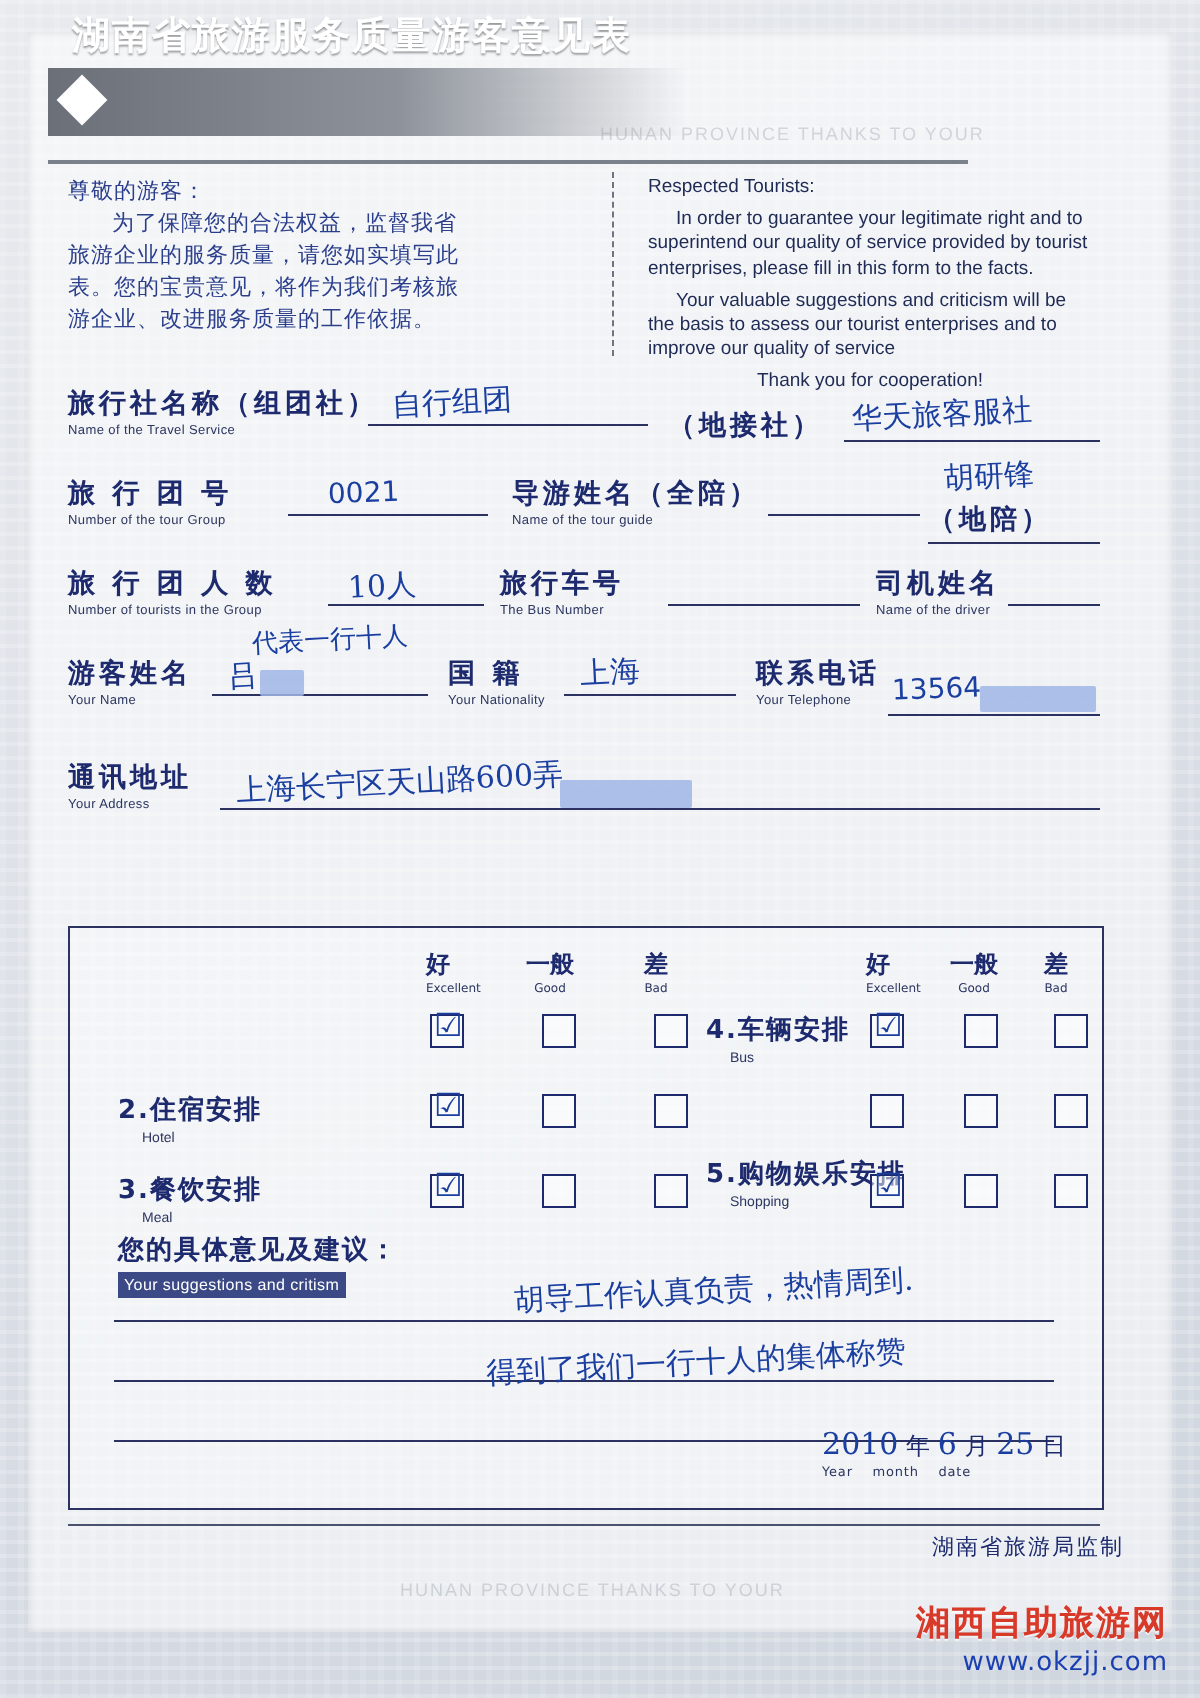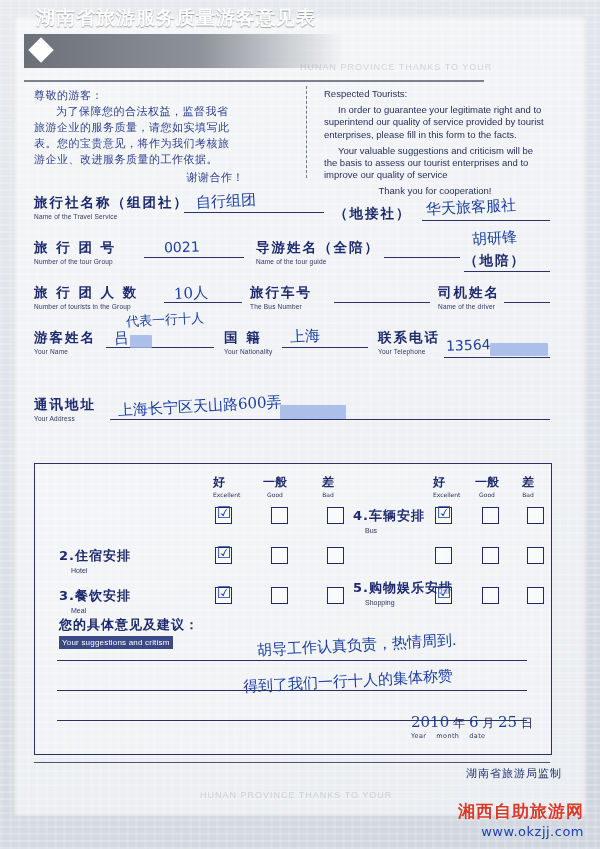--- a/index.html
+++ b/index.html
@@ -176,21 +176,20 @@
   <div class="hdr-t">湖南省旅游服务质量游客意见表</div>
   <div class="hdr-rule"></div>
 
   <div class="intro">
     <div class="intro-cn">
       <span>尊敬的游客：</span><br>
       <span class="ind">为了保障您的合法权益，监督我省</span><br>
       <span>旅游企业的服务质量，请您如实填写此</span><br>
       <span>表。您的宝贵意见，将作为我们考核旅</span><br>
       <span>游企业、改进服务质量的工作依据。</span>
-      <span class="sign">谢谢合作！</span>
     </div>
     <div class="vdiv"></div>
     <div class="intro-en">
       <p>Respected Tourists:</p>
       <p class="ind">In order to guarantee your legitimate right and to superintend our quality of service provided by tourist enterprises, please fill in this form to the facts.</p>
       <p class="ind">Your valuable suggestions and criticism will be the basis to assess our tourist enterprises and to improve our quality of service</p>
       <p class="thx">Thank you for cooperation!</p>
     </div>
   </div>
 
@@ -271,21 +270,21 @@
 
       <div class="lbl" style="left:344px;top:3px;">
         <span class="cn">联系电话</span>
         <span class="en">Your  Telephone</span>
       </div>
       <div class="uline" style="left:410px;top:32px;width:106px;"></div>
       <div class="hand num" style="left:412px;top:12px;">13564</div>
       <div class="redact" style="left:456px;top:18px;width:58px;height:13px;"></div>
     </div>
 
-    <div class="frow" style="height:48px;margin-top:15px;">
+    <div class="frow" style="height:48px;">
       <div class="lbl" style="left:0;top:10px;">
         <span class="cn">通讯地址</span>
         <span class="en">Your   Address</span>
       </div>
       <div class="uline" style="left:76px;top:34px;width:440px;"></div>
       <div class="hand" style="left:84px;top:12px;">上海长宁区天山路600弄</div>
       <div class="redact" style="left:246px;top:20px;width:66px;height:14px;"></div>
     </div>
   </div>
 

